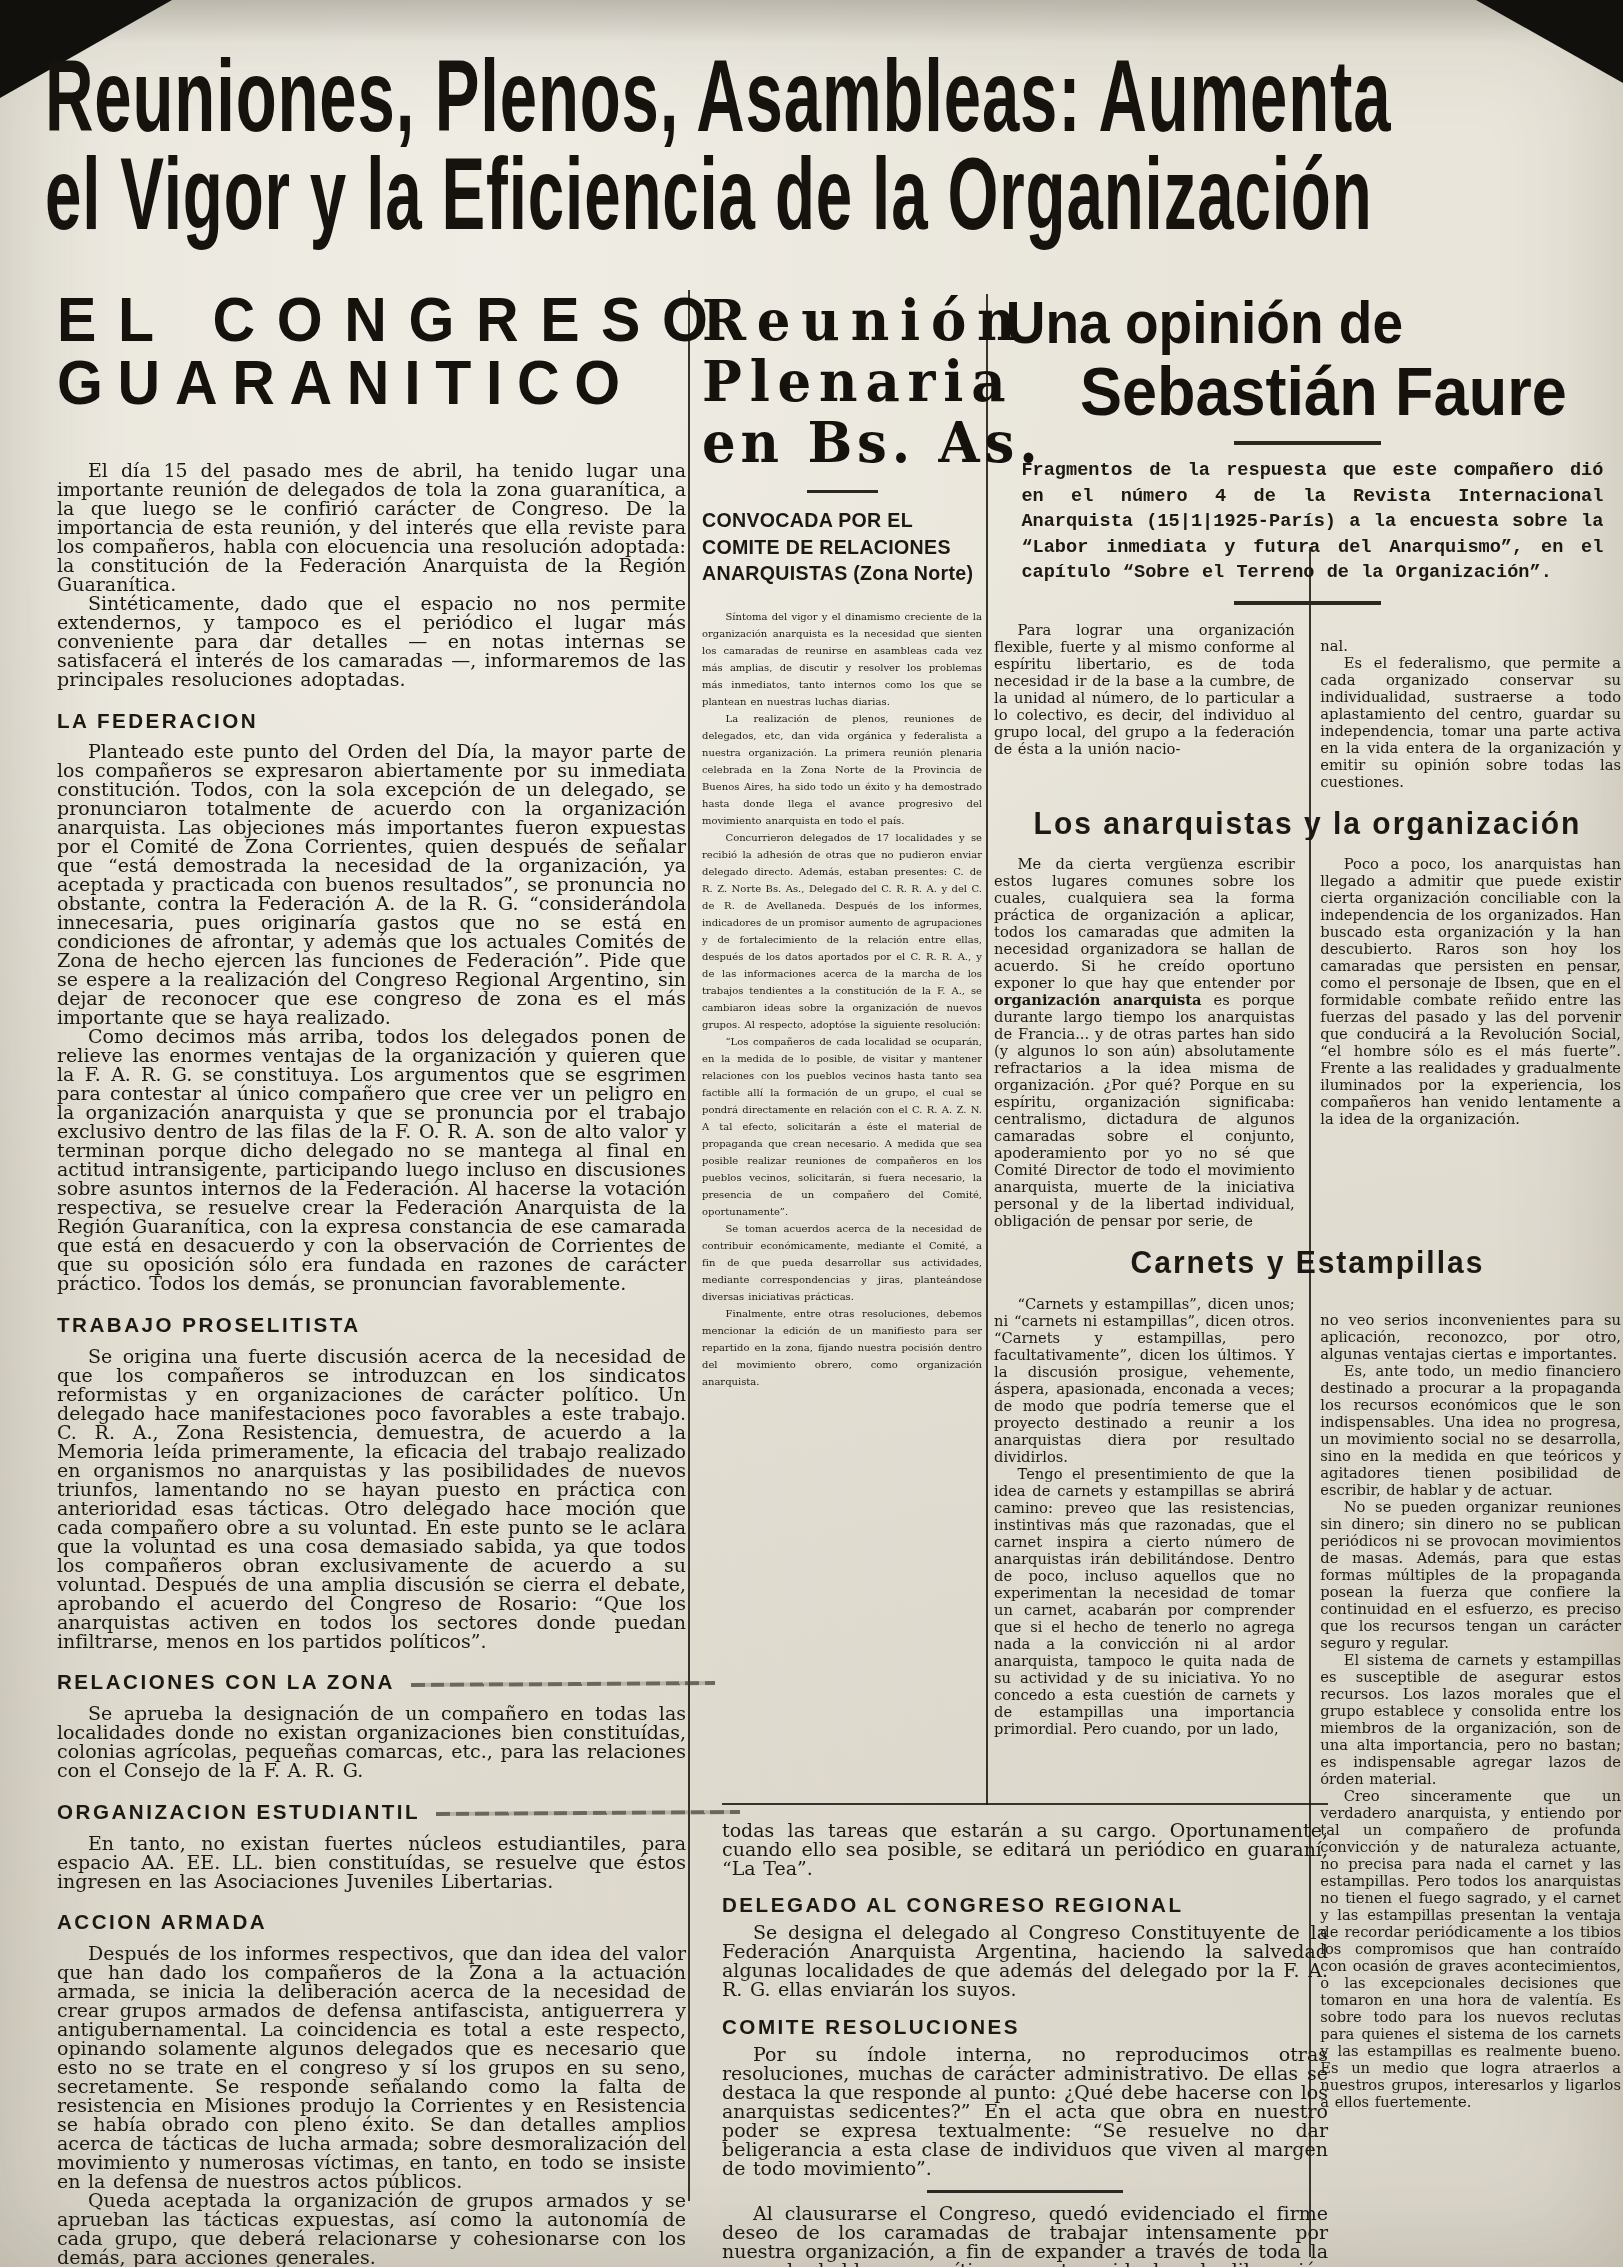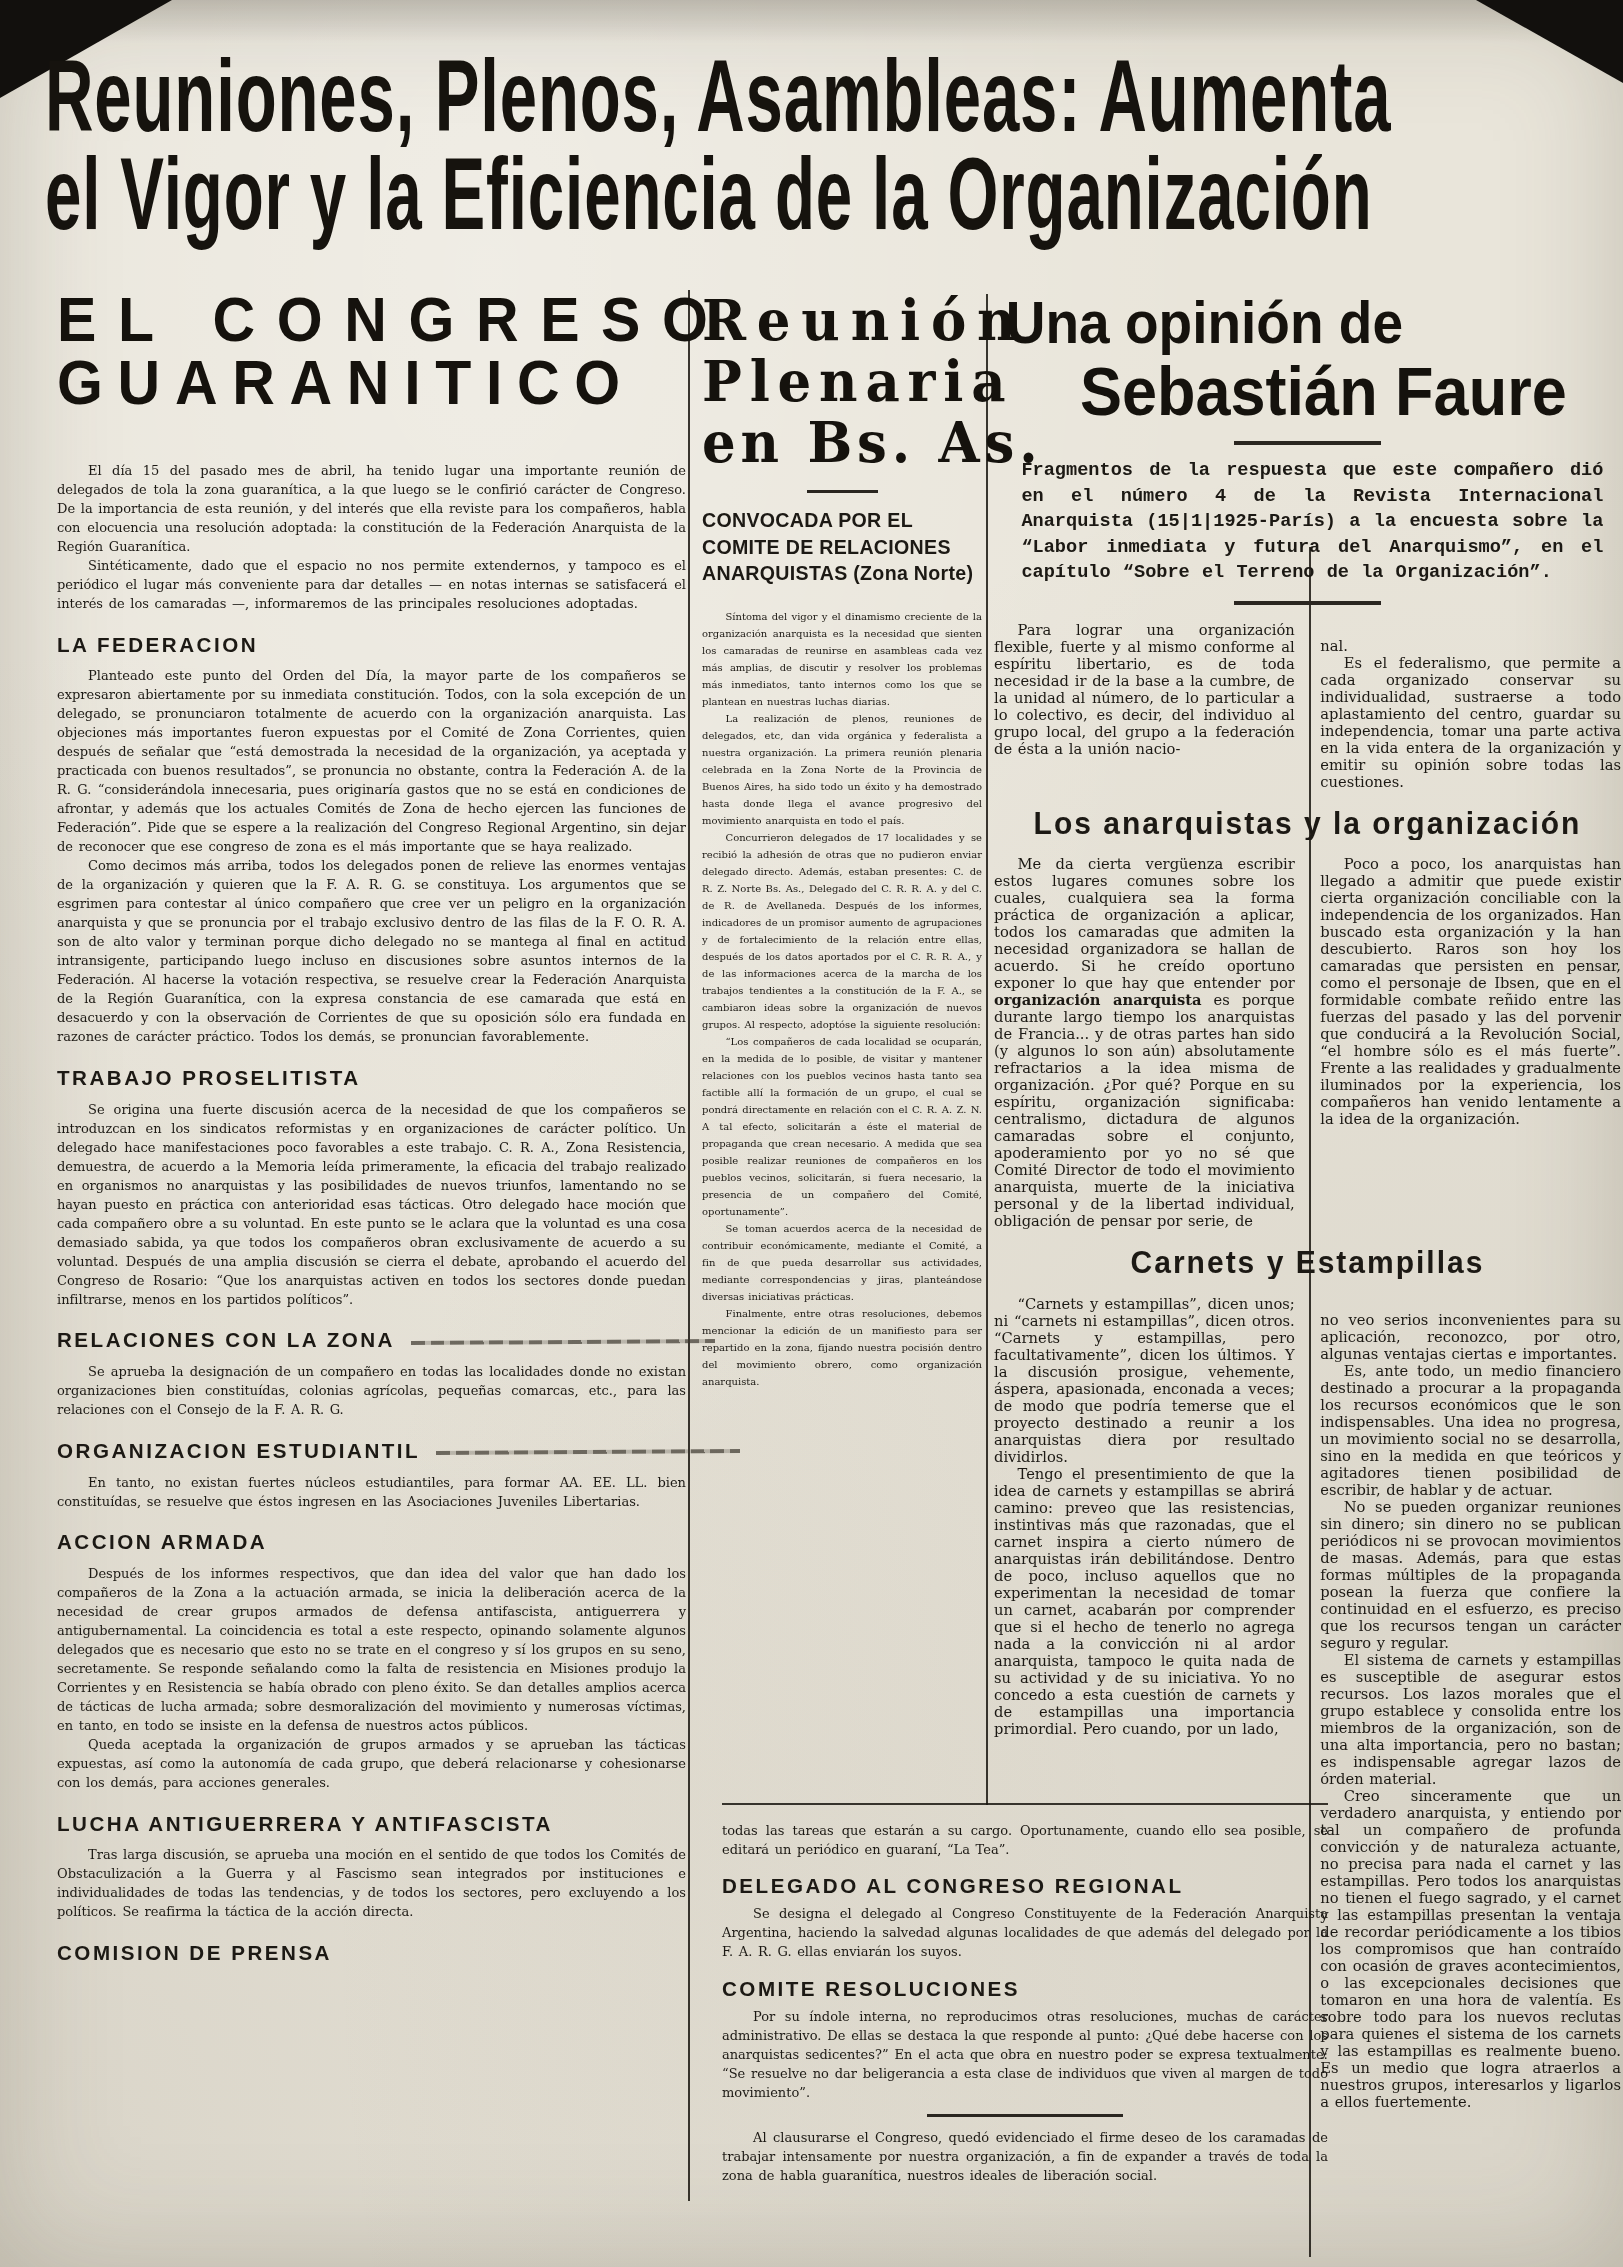--- a/index.html
+++ b/index.html
@@ -48,21 +48,21 @@
     opacity:.7;transform:rotate(-0.4deg);}
 
   
   .congreso{position:absolute;left:57px;top:286px;width:629px;}
   .cg-title{margin:0 0 49px 0;font-family:"Liberation Sans","DejaVu Sans",sans-serif;
     font-weight:700;color:#15120d;}
   .cg-title span{display:block;font-size:59px;line-height:63px;transform:scaleY(1.08);
     transform-origin:left top;white-space:nowrap;}
   .cg-l1{letter-spacing:21.6px;}
   .cg-l2{letter-spacing:14.7px;}
-  .congreso .body p,.bottom-mid .body p{font-size:13px;line-height:19px;word-spacing:1.5px;}
+  .congreso .body p,.bottom-mid .body p{font-size:19px;line-height:19px;word-spacing:1.5px;}
 
   
   .reunion{position:absolute;left:702px;top:289px;width:280px;}
   .rp-title{margin:0;font-family:"DejaVu Serif","Liberation Serif",serif;font-weight:700;
     color:#15120d;}
   .rp-title span{display:block;font-size:53px;line-height:61px;transform:scaleY(1.05);
     transform-origin:left top;white-space:nowrap;}
   .rp-l1{letter-spacing:10.8px;}
   .rp-l2{letter-spacing:7.8px;}
   .rp-l3{letter-spacing:4.9px;}
@@ -134,21 +134,21 @@
         <p>Se origina una fuerte discusión acerca de la necesidad de que los compañeros se introduzcan en los sindicatos reformistas y en organizaciones de carácter político. Un delegado hace manifestaciones poco favorables a este trabajo. C. R. A., Zona Resistencia, demuestra, de acuerdo a la Memoria leída primeramente, la eficacia del trabajo realizado en organismos no anarquistas y las posibilidades de nuevos triunfos, lamentando no se hayan puesto en práctica con anterioridad esas tácticas. Otro delegado hace moción que cada compañero obre a su voluntad. En este punto se le aclara que la voluntad es una cosa demasiado sabida, ya que todos los compañeros obran exclusivamente de acuerdo a su voluntad. Después de una amplia discusión se cierra el debate, aprobando el acuerdo del Congreso de Rosario: “Que los anarquistas activen en todos los sectores donde puedan infiltrarse, menos en los partidos políticos”.</p>
       </div>
 
     <h3 class="sec-h"><span>RELACIONES CON LA ZONA</span><span class="smudge"></span></h3>
     <div class="body">
         <p>Se aprueba la designación de un compañero en todas las localidades donde no existan organizaciones bien constituídas, colonias agrícolas, pequeñas comarcas, etc., para las relaciones con el Consejo de la F. A. R. G.</p>
       </div>
 
     <h3 class="sec-h"><span>ORGANIZACION ESTUDIANTIL</span><span class="smudge"></span></h3>
     <div class="body">
-        <p>En tanto, no existan fuertes núcleos estudiantiles, para formar AA. EE. LL. bien constituídas, se resuelve que éstos ingresen en las Asociaciones Juveniles Libertarias.</p>
+        <p>En tanto, no existan fuertes núcleos estudiantiles, para espacio AA. EE. LL. bien constituídas, se resuelve que éstos ingresen en las Asociaciones Juveniles Libertarias.</p>
       </div>
 
     <h3 class="sec-h">ACCION ARMADA</h3>
     <div class="body">
         <p>Después de los informes respectivos, que dan idea del valor que han dado los compañeros de la Zona a la actuación armada, se inicia la deliberación acerca de la necesidad de crear grupos armados de defensa antifascista, antiguerrera y antigubernamental. La coincidencia es total a este respecto, opinando solamente algunos delegados que es necesario que esto no se trate en el congreso y sí los grupos en su seno, secretamente. Se responde señalando como la falta de resistencia en Misiones produjo la Corrientes y en Resistencia se había obrado con pleno éxito. Se dan detalles amplios acerca de tácticas de lucha armada; sobre desmoralización del movimiento y numerosas víctimas, en tanto, en todo se insiste en la defensa de nuestros actos públicos.</p>
         <p>Queda aceptada la organización de grupos armados y se aprueban las tácticas expuestas, así como la autonomía de cada grupo, que deberá relacionarse y cohesionarse con los demás, para acciones generales.</p>
       </div>
 
     <h3 class="sec-h">LUCHA ANTIGUERRERA Y ANTIFASCISTA</h3>
     <div class="body">

